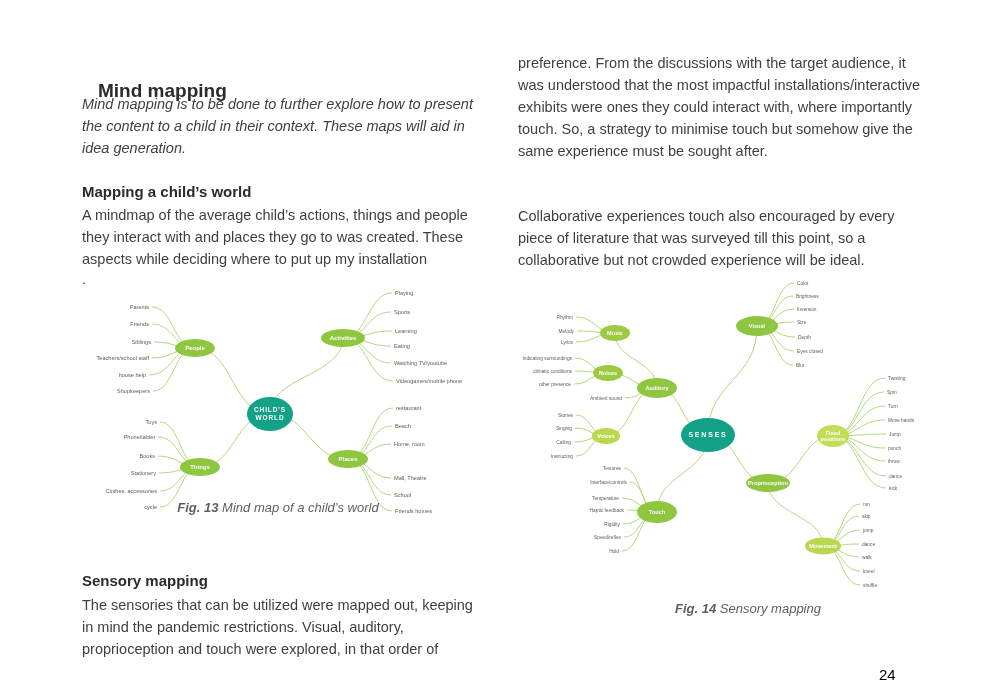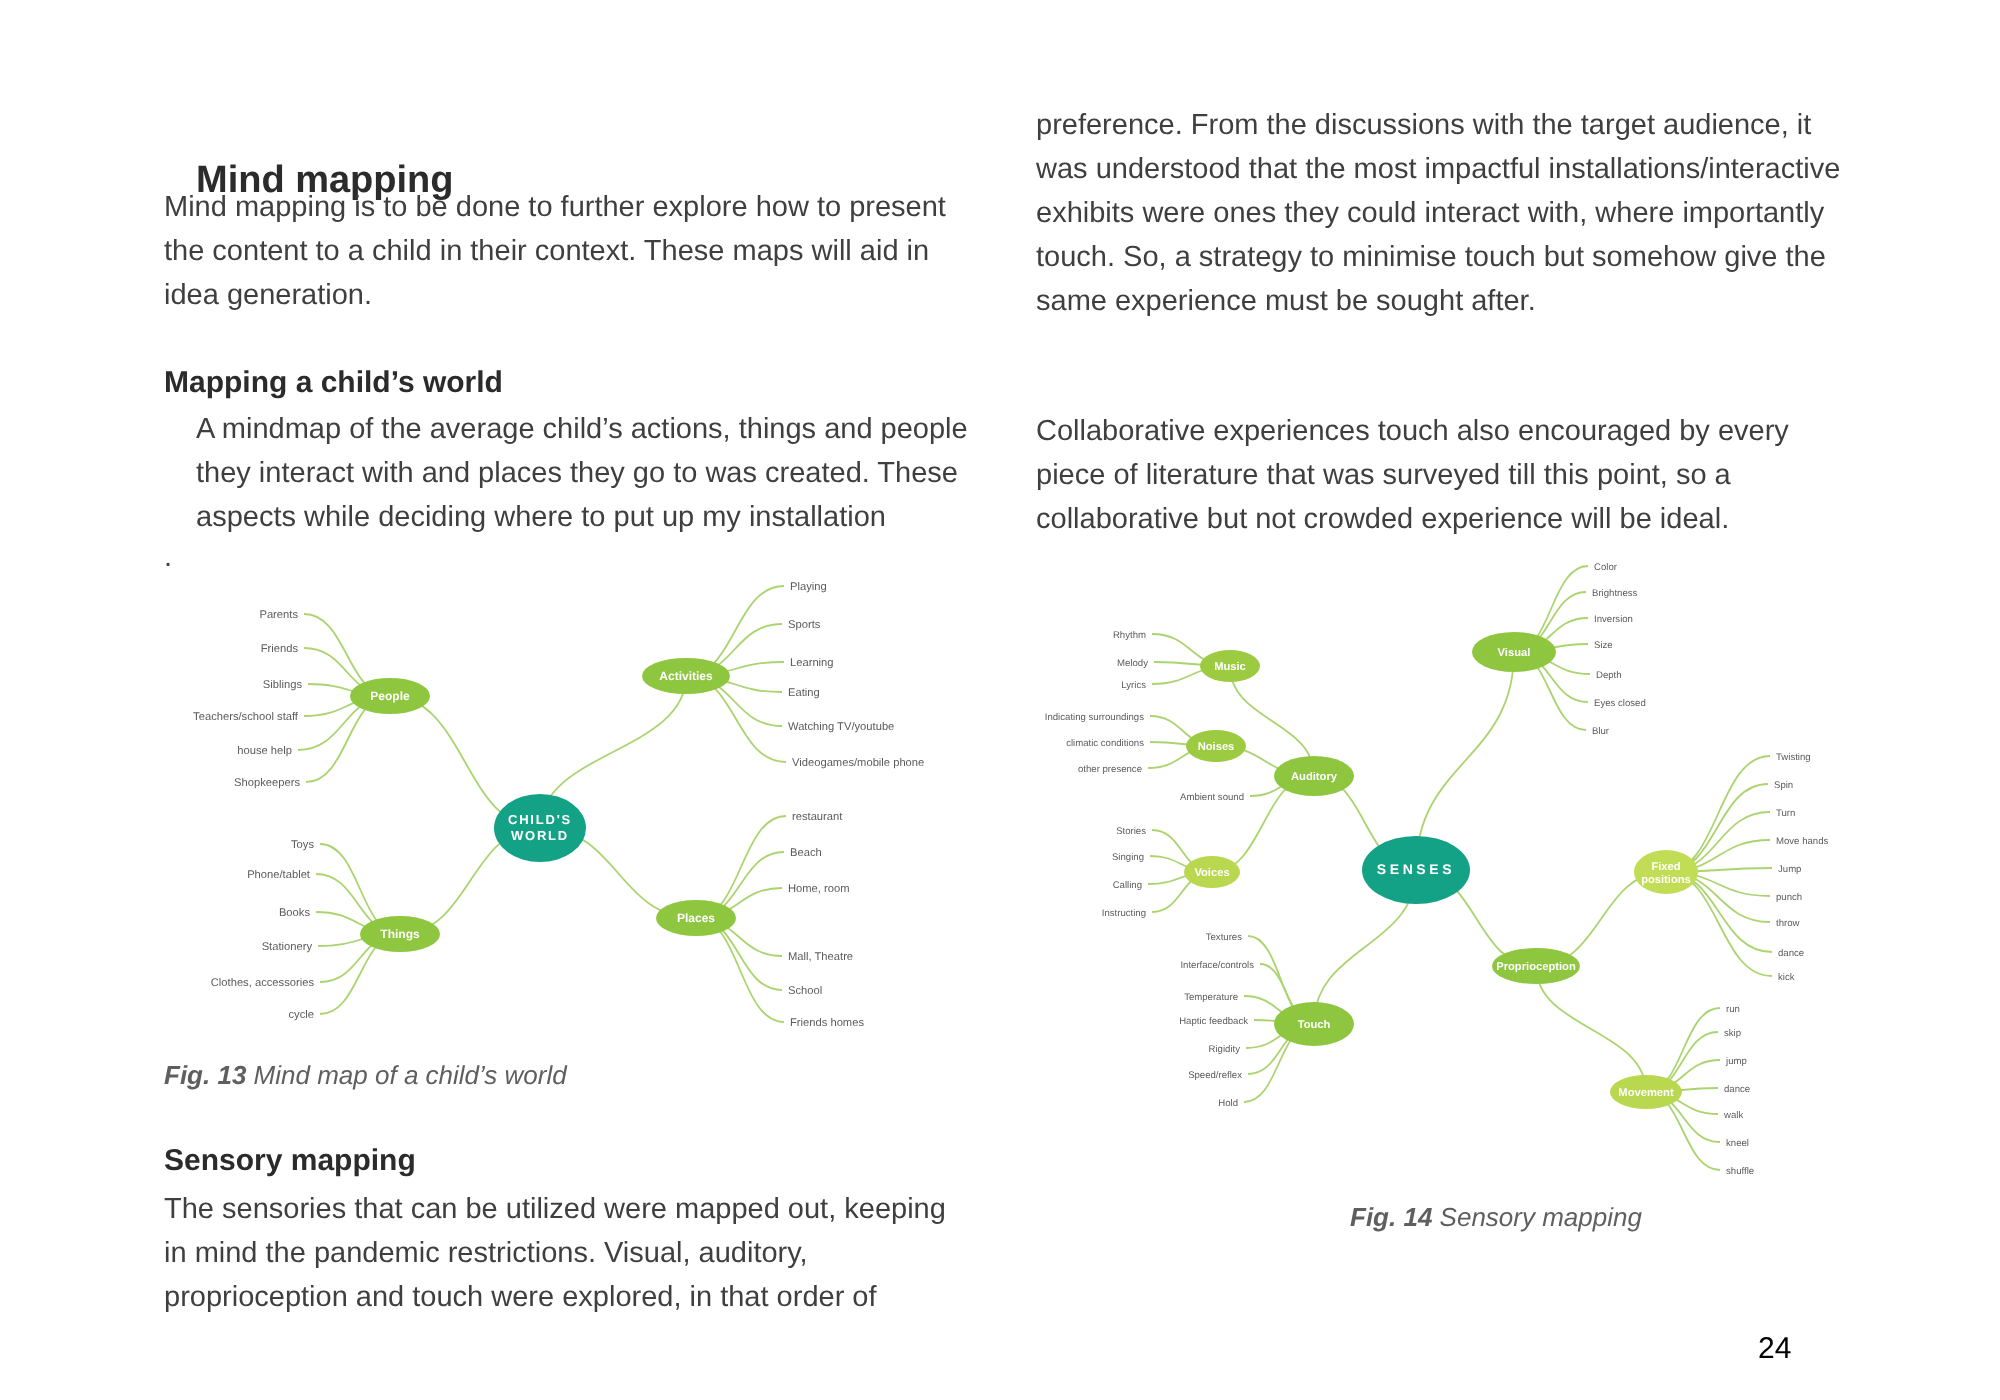--- a/index.html
+++ b/index.html
@@ -4,21 +4,21 @@
 <style>
   html,body{margin:0;padding:0;background:#fff;}
   .page{position:relative;width:1000px;height:700px;background:#ffffff;overflow:hidden;
         font-family:"Liberation Sans",sans-serif;color:#3f3f3f;}
   .abs{position:absolute;}
   h1.title{font-size:19px;font-weight:700;color:#2b2b2b;margin:16px;}
   h2.subhead{font-size:15px;font-weight:700;color:#2b2b2b;margin:0;text-align:center;}
   p.body{font-size:14.5px;line-height:22px;margin:0;color:#3f3f3f;}
   .caption{font-size:13px;font-style:italic;color:#5f5f5f;}
   .caption .cap-label{font-weight:700;}
-  .caption-13{left:82px;top:530px;width:392px;text-align:left;}
+  .caption-13{left:82px;top:500px;width:392px;text-align:center;}
   .caption-14{left:648px;top:601px;margin-left:27px;}
   .pagenum{left:879px;top:666px;font-size:15px;color:#000000;}
   svg.mindmap{overflow:visible;display:block;}
   svg.mindmap text{font-family:"Liberation Sans",sans-serif;}
   .edge{fill:none;stroke:#abd470;stroke-width:0.9;}
   .leaf{fill:#5c5c5c;}
   .branch-label{fill:#ffffff;font-weight:700;}
   .center-label{fill:#ffffff;font-weight:700;}
   #fig13 .leaf{font-size:5.6px;}
   #fig14 .leaf{font-size:4.8px;}
@@ -27,25 +27,25 @@
   #fig13 .center-label{font-size:6.5px;letter-spacing:0.9px;}
   #fig14 .center-label{font-size:7px;letter-spacing:1.8px;}
 </style>
 </head>
 <body>
 
 <div class="page">
 
   <h1 class="abs title" style="left:82px;top:64px;">Mind mapping</h1>
 
-  <p class="abs body" style="left:82px;top:93px;width:392px;">Mind mapping is to be done to further explore how to present the content to a child in their context. These maps will aid in idea generation.</p>
+  <p class="abs body" style="left:82px;top:93px;width:392px;font-style:italic;">Mind mapping is to be done to further explore how to present the content to a child in their context. These maps will aid in idea generation.</p>
 
   <h2 class="abs subhead" style="left:82px;top:183px;">Mapping a child’s world</h2>
 
-  <p class="abs body" style="left:98px;top:204px;width:392px;">A mindmap of the average child’s actions, things and people they interact with and places they go to was created. These aspects while deciding where to put up my installation</p>
+  <p class="abs body" style="left:82px;top:204px;width:392px;">A mindmap of the average child’s actions, things and people they interact with and places they go to was created. These aspects while deciding where to put up my installation</p>
 
   <p class="abs body" style="left:82px;top:268px;width:392px;">.</p>
 
   <svg id="fig13" class="abs mindmap" style="left:82px;top:286px;" width="395" height="245" viewBox="0 0 395 245">
       <g>
         <path d="M 188 128 C 150.5 128, 150.5 62, 113 62" class="edge"></path>
         <path d="M 188 128 C 153 128, 153 181, 118 181" class="edge"></path>
         <path d="M 188 128 C 188 90, 261 90, 261 52" class="edge"></path>
         <path d="M 188 128 C 227 128, 227 173, 266 173" class="edge"></path>
         <path d="M 113 62 C 91.5 62, 91.5 21, 70 21" class="edge"></path>

